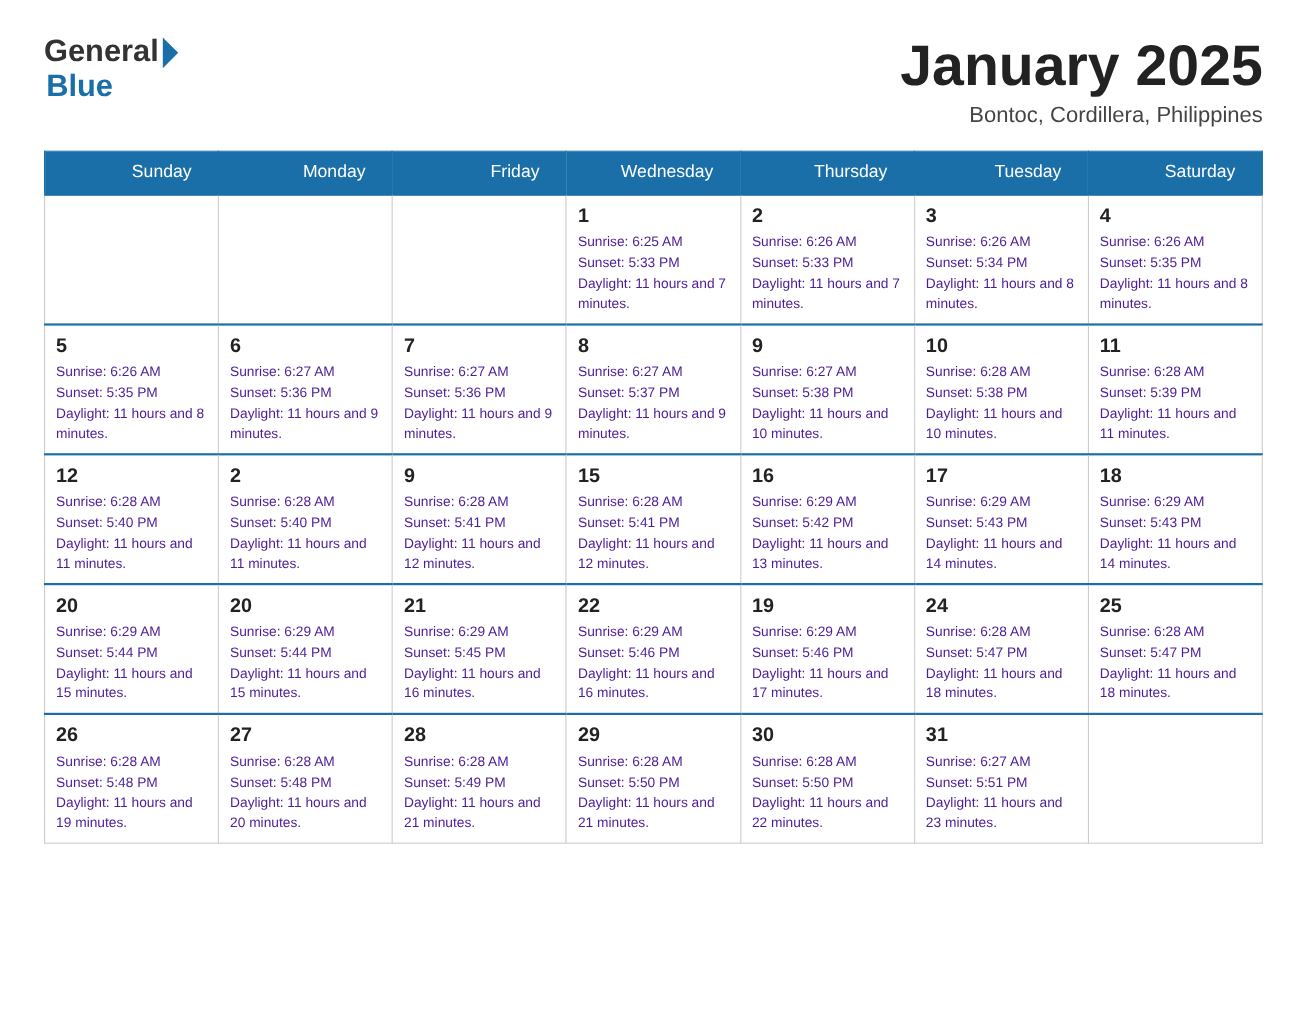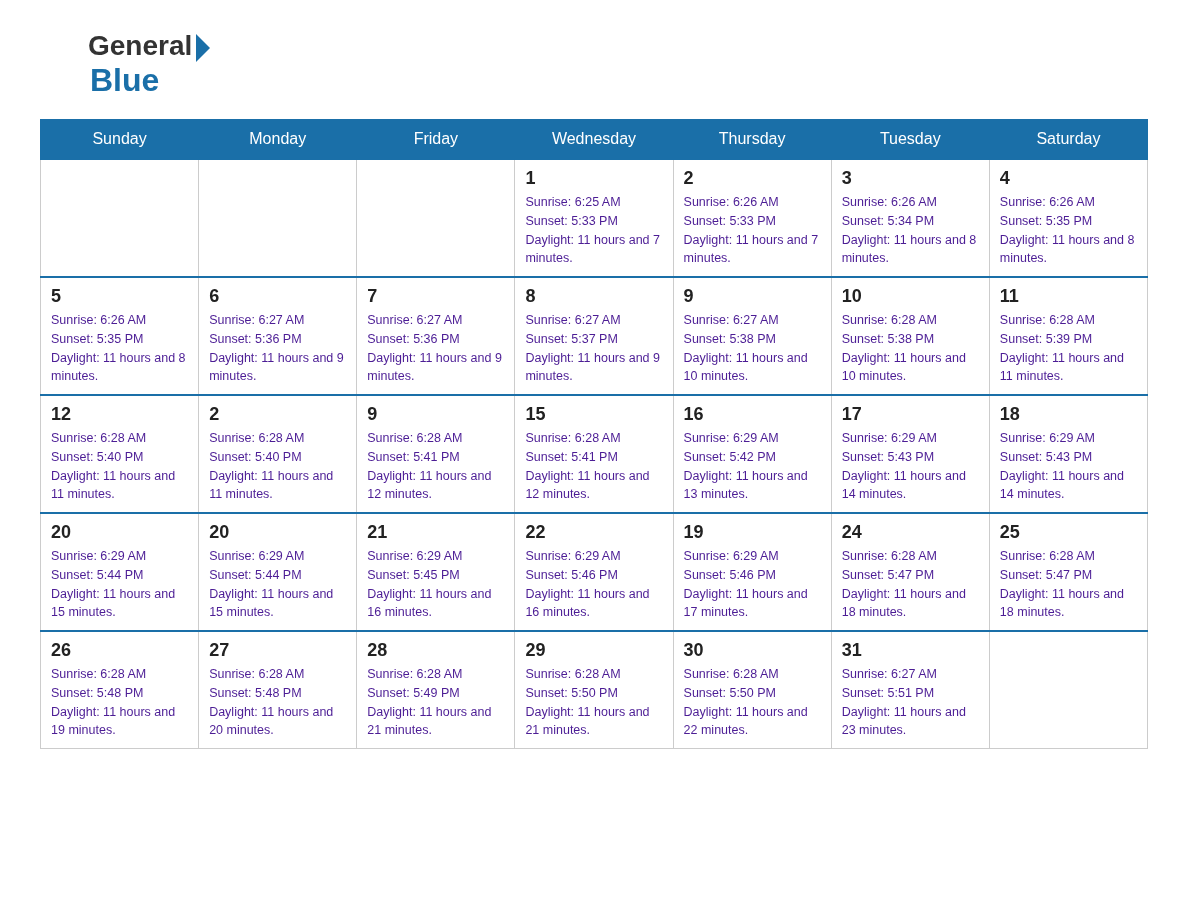--- a/index.html
+++ b/index.html
@@ -13,21 +13,20 @@
     .header {
       display: flex;
       justify-content: space-between;
       align-items: flex-start;
       margin-bottom: 20px;
     }
     .logo {
       display: flex;
       flex-direction: column;
       align-items: flex-start;
-      margin-left: 48px;
     }
     .logo-top {
       display: flex;
       align-items: center;
     }
     .logo-general {
       font-size: 28px;
       font-weight: bold;
       color: #333;
       font-family: Arial, sans-serif;
@@ -35,21 +34,21 @@
     .logo-arrow {
       width: 0;
       height: 0;
       border-left: 14px solid #1a6fa8;
       border-top: 14px solid transparent;
       border-bottom: 14px solid transparent;
       margin-left: 4px;
       margin-top: 4px;
     }
     .logo-blue {
-      font-size: 32px;
+      font-size: 28px;
       font-weight: bold;
       color: #1a6fa8;
       font-family: Arial, sans-serif;
       margin-left: 2px;
       text-align: center;
     }
     .title-section {
       text-align: right;
     }
     .month-title {
@@ -66,21 +65,21 @@
       width: 100%;
       border-collapse: collapse;
       border: 1px solid #ccc;
     }
     .calendar th {
       background-color: #1a6fa8;
       color: #fff;
       font-size: 16px;
       font-weight: normal;
       padding: 10px 24px;
-      text-align: center;
+      text-align: right;
       border: 1px solid #1a6fa8;
     }
     .calendar td {
       vertical-align: top;
       padding: 8px 10px;
       border: 1px solid #ccc;
       width: 14.28%;
       min-height: 100px;
       font-size: 13px;
       color: #333;
@@ -107,20 +106,24 @@
 </head>
 <body>
 
 <div class="header">
   <div class="logo">
     <div class="logo-top">
       <span class="logo-general">General</span>
       <div class="logo-arrow"></div>
     </div>
     <span class="logo-blue">Blue</span>
+  </div>
+  <div class="title-section">
+    <div class="month-title">January 2025</div>
+    <div class="location-title">Bontoc, Cordillera, Philippines</div>
   </div>
 </div>
 
 <table class="calendar">
   <thead>
     <tr>
       <th>Sunday</th>
       <th>Monday</th>
       <th>Friday</th>
       <th>Wednesday</th>

